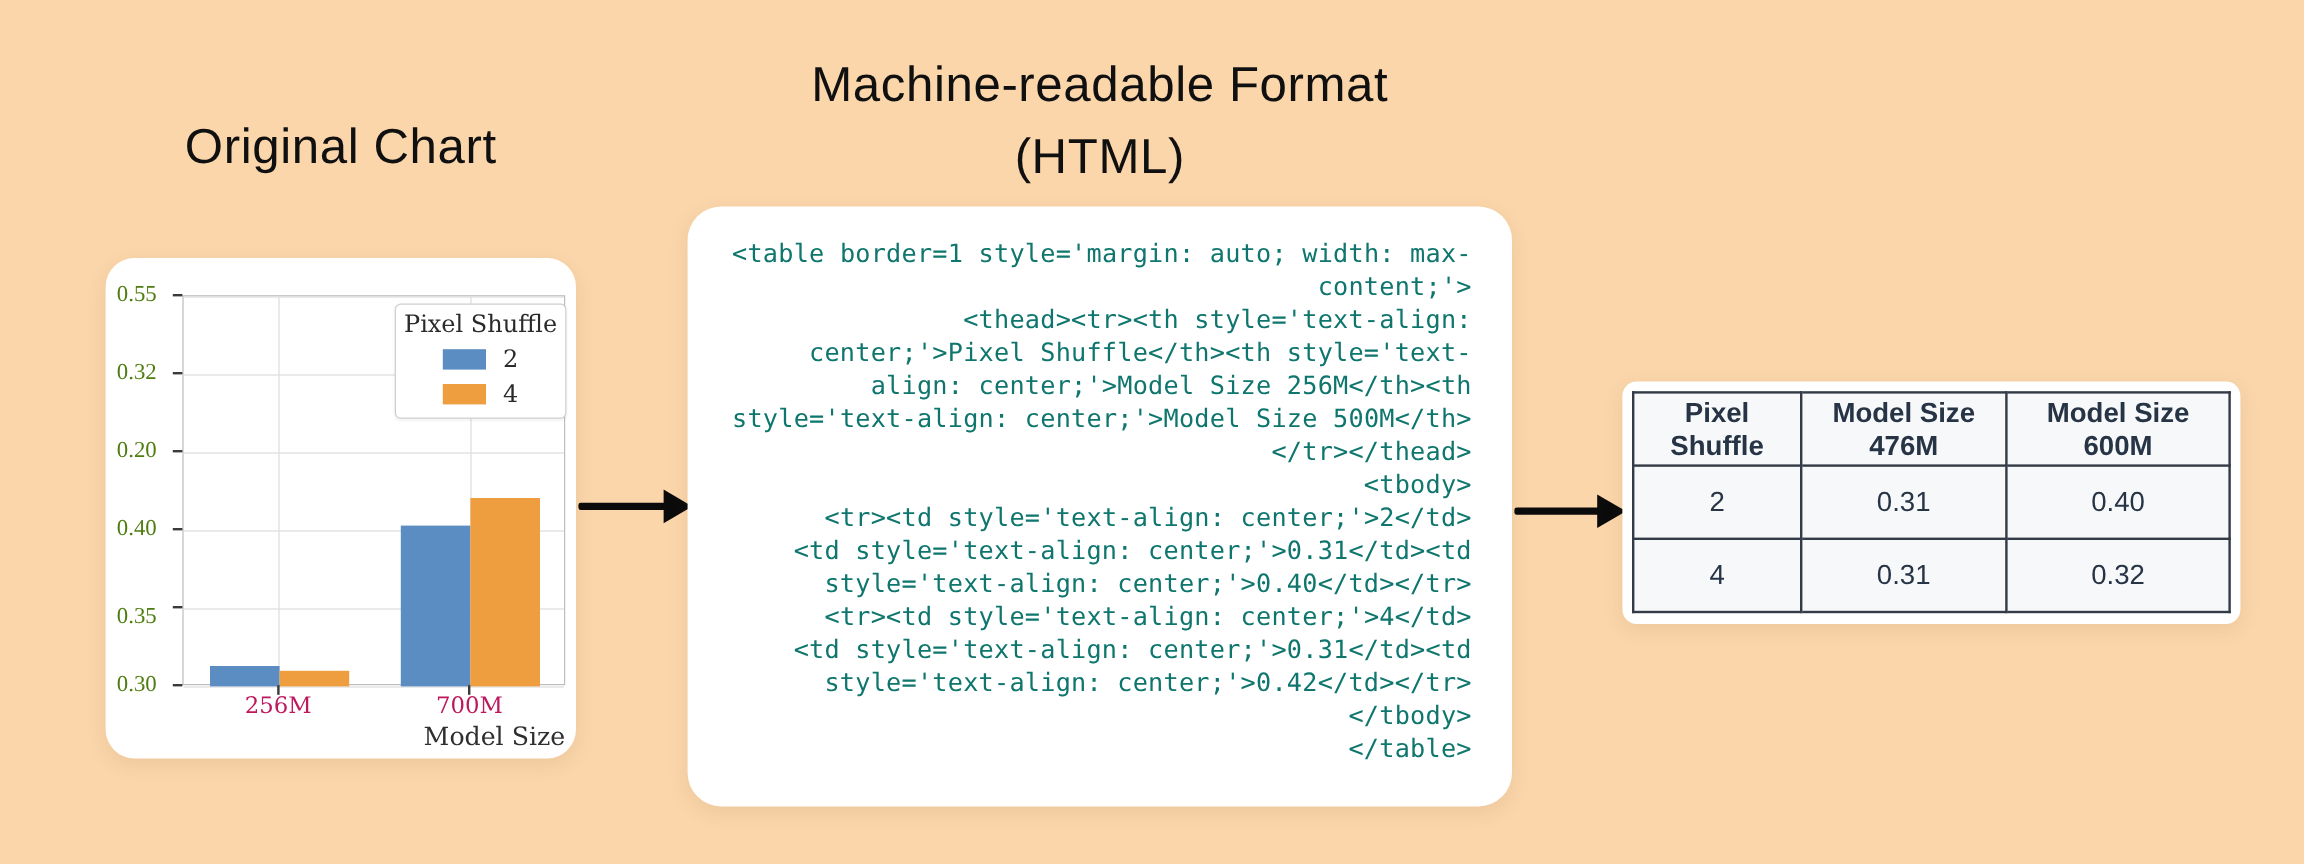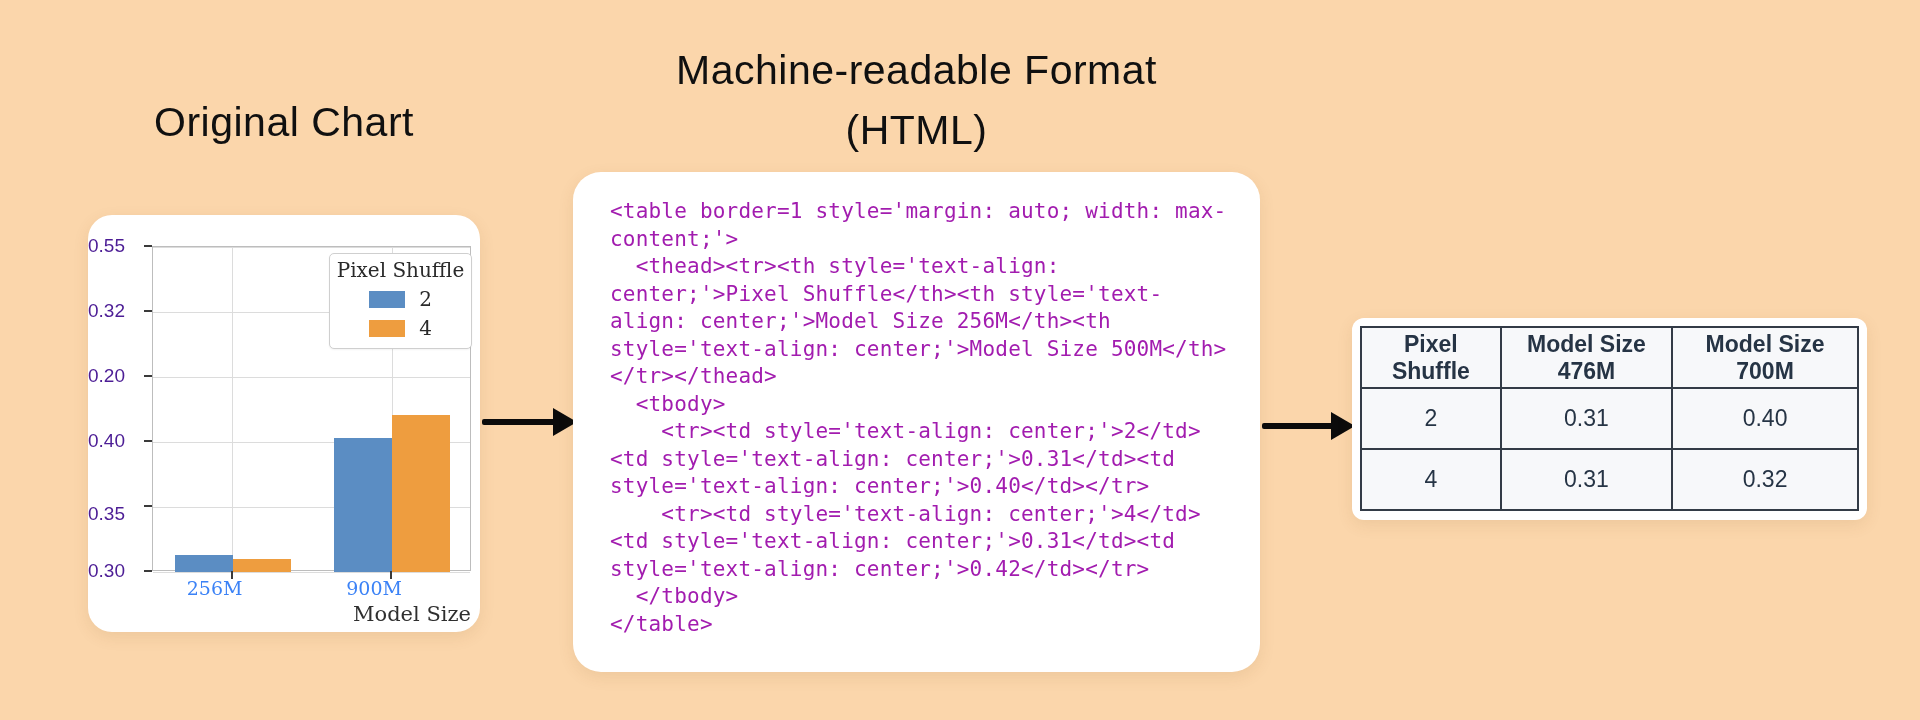--- a/index.html
+++ b/index.html
@@ -9,34 +9,34 @@
   .title{position:absolute;text-align:center;color:#101010;font-size:41px;line-height:60px;letter-spacing:0.5px;}
 
   .panel{position:absolute;background:#ffffff;box-shadow:0 5px 16px rgba(120,80,30,0.10);}
 
   
   #chart-panel{left:88px;top:215px;width:392px;height:417px;border-radius:24px;}
   #plot-area{position:absolute;left:64px;top:31px;width:319px;height:325px;border:1.5px solid #bdbdbd;box-sizing:border-box;background:#ffffff;}
   .gridline-h{position:absolute;left:0;width:100%;height:1px;background:#dcdcdc;}
   .gridline-v{position:absolute;top:0;height:100%;width:1px;background:#dcdcdc;}
   .bar{position:absolute;}
-  .ytick{position:absolute;width:52px;text-align:left;font-family:Liberation Sans, sans-serif;font-size:19px;color:#4c1d95;height:22px;line-height:22px;}
-  .xtick{position:absolute;width:90px;text-align:left;font-family:"DejaVu Serif",serif;font-size:19px;color:#3b82f6;top:362px;}
+  .ytick{position:absolute;width:52px;text-align:center;font-family:Liberation Serif, serif;font-size:19px;color:#4d7c0f;height:22px;line-height:22px;}
+  .xtick{position:absolute;width:90px;text-align:center;font-family:"DejaVu Serif",serif;font-size:19px;color:#be185d;top:362px;}
   .ytickmark{position:absolute;left:56px;width:8px;height:2px;background:#3a3a3a;}
   .xtickmark{position:absolute;top:356px;width:2px;height:8px;background:#3a3a3a;}
   #x-axis-label{position:absolute;left:64px;top:387px;width:319px;text-align:right;font-family:"DejaVu Serif",serif;font-size:21px;color:#2f2f2f;}
   #chart-legend{position:absolute;left:176px;top:6px;width:141px;background:#ffffff;border:1px solid #cfcfcf;border-radius:5px;padding:4px 0 8px 0;z-index:5;box-shadow:0 1px 2px rgba(0,0,0,0.05);}
   .legend-title{font-family:"DejaVu Serif",serif;font-size:20px;color:#2a2a2a;text-align:center;margin-bottom:2px;}
   .legend-entry{display:flex;align-items:center;justify-content:center;gap:14px;margin-top:5px;}
   .legend-swatch{width:36px;height:17px;display:inline-block;}
   .legend-label{font-family:"DejaVu Serif",serif;font-size:20px;color:#2a2a2a;width:14px;text-align:center;}
 
   
   #code-panel{left:573px;top:172px;width:687px;height:500px;border-radius:28px;}
-  #code-block{position:absolute;left:37px;top:26px;margin:0;font-family:"DejaVu Sans Mono",monospace;font-size:21px;line-height:27.5px;color:#a21caf;white-space:pre;letter-spacing:0.2px;}
+  #code-block{position:absolute;left:37px;top:26px;margin:0;font-family:"DejaVu Sans Mono",monospace;font-size:21px;line-height:27.5px;color:#0f766e;white-space:pre;letter-spacing:0.2px;text-align:right;}
 
   
   #table-panel{left:1352px;top:318px;width:515px;height:202px;border-radius:12px;}
   #markdown-table{position:absolute;left:8px;top:8px;width:499px;border-collapse:collapse;table-layout:fixed;}
   #markdown-table th,#markdown-table td{border:2px solid #333b46;background:#f7f8fa;color:#263445;text-align:center;vertical-align:middle;}
   #markdown-table th{font-size:23px;font-weight:700;height:57px;}
   #markdown-table td{font-size:23px;font-weight:400;height:57px;}
   #markdown-table th:nth-child(1){width:28%;}
   #markdown-table th:nth-child(2){width:34.5%;}
   #markdown-table th:nth-child(3){width:37.5%;}
@@ -91,21 +91,21 @@
     <div id="y-tick-labels">
         <div class="ytick" style="position: absolute; left: 0px; top: 345px;">0.30</div>
         <div class="ytick" style="position: absolute; left: 0px; top: 288px;">0.35</div>
         <div class="ytick" style="position: absolute; left: 0px; top: 215px;">0.40</div>
         <div class="ytick" style="position: absolute; left: 0px; top: 150px;">0.20</div>
         <div class="ytick" style="position: absolute; left: 0px; top: 85px;">0.32</div>
         <div class="ytick" style="position: absolute; left: 0px; top: 20px;">0.55</div>
       </div>
     <div id="x-tick-labels">
         <div class="xtick" style="left: 98.75px;">256M</div>
-        <div class="xtick" style="left: 258.25px;">900M</div>
+        <div class="xtick" style="left: 258.25px;">700M</div>
       </div>
     <div id="x-axis-label">Model Size</div>
   <div class="ytickmark" style="top: 355px;"></div>
       <div class="ytickmark" style="top: 290px;"></div>
       <div class="ytickmark" style="top: 225px;"></div>
       <div class="ytickmark" style="top: 160px;"></div>
       <div class="ytickmark" style="top: 95px;"></div>
       <div class="ytickmark" style="top: 30px;"></div>
       <div class="xtickmark" style="left: 142.75px;"></div>
       <div class="xtickmark" style="left: 302.25px;"></div>
@@ -139,21 +139,21 @@
     <div class="arrow-line" style="left:1262px;top:423px;width:72px;"></div>
     <div class="arrow-head" style="left:1331px;top:412px;"></div>
   </div>
 
   <div class="panel" id="table-panel">
     <table id="markdown-table">
       <thead>
           <tr>
             <th>Pixel Shuffle</th>
             <th>Model Size 476M</th>
-            <th>Model Size 700M</th>
+            <th>Model Size 600M</th>
           </tr>
         </thead>
       <tbody>
           <tr>
             <td>2</td>
             <td>0.31</td>
             <td>0.40</td>
           </tr>
           <tr>
             <td>4</td>

